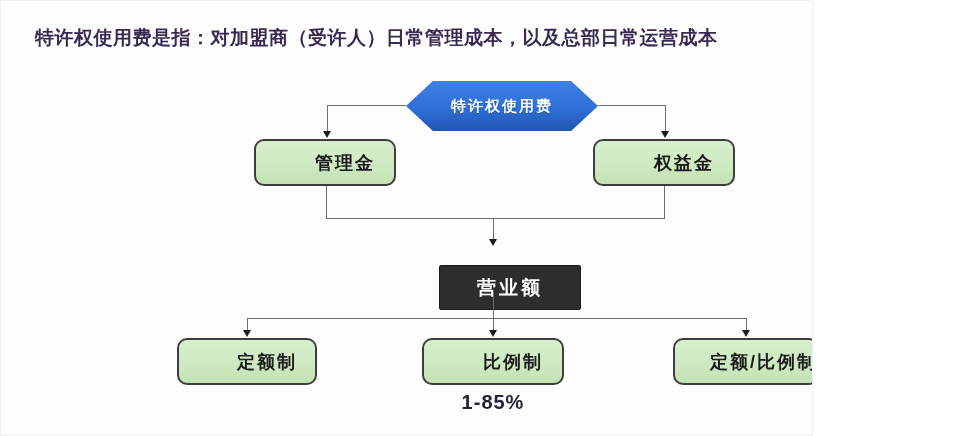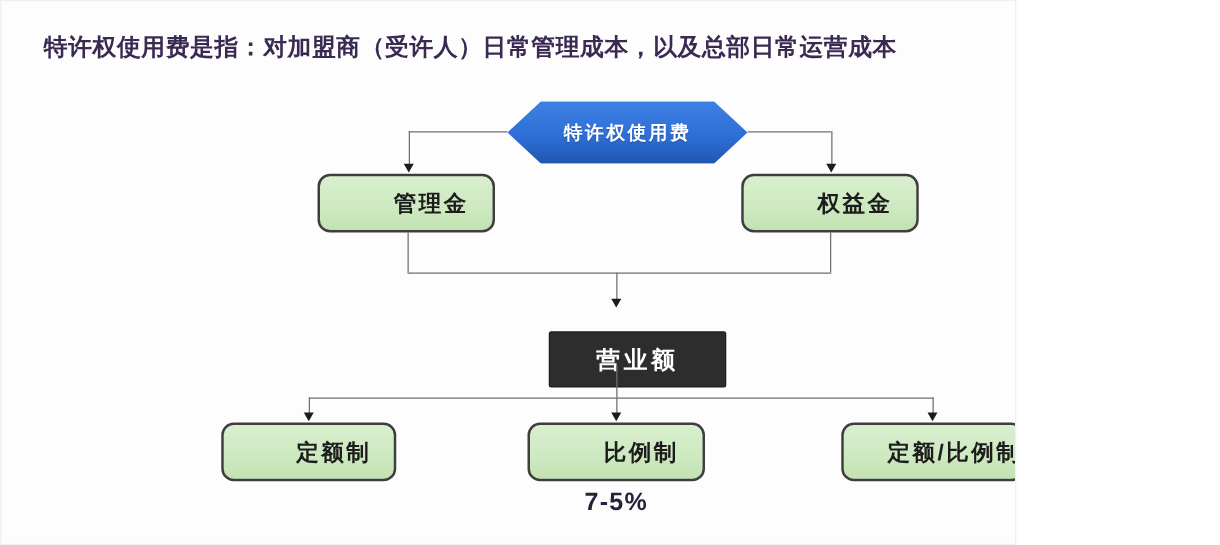--- a/index.html
+++ b/index.html
@@ -141,15 +141,15 @@
   <div class="node" style="left:176px; top:337px; width:140px;">
     <span>定额制</span>
   </div>
   <div class="node" style="left:421px; top:337px; width:142px;">
     <span>比例制</span>
   </div>
   <div class="node" style="left:672px; top:337px; width:146px;justify-content:flex-end;">
     <span>定额/比例制</span>
   </div>
 
-  <div class="annotation">7-5%</div>
+  <div class="annotation">1-85%</div>
 
 </div>
 
 </body></html>

